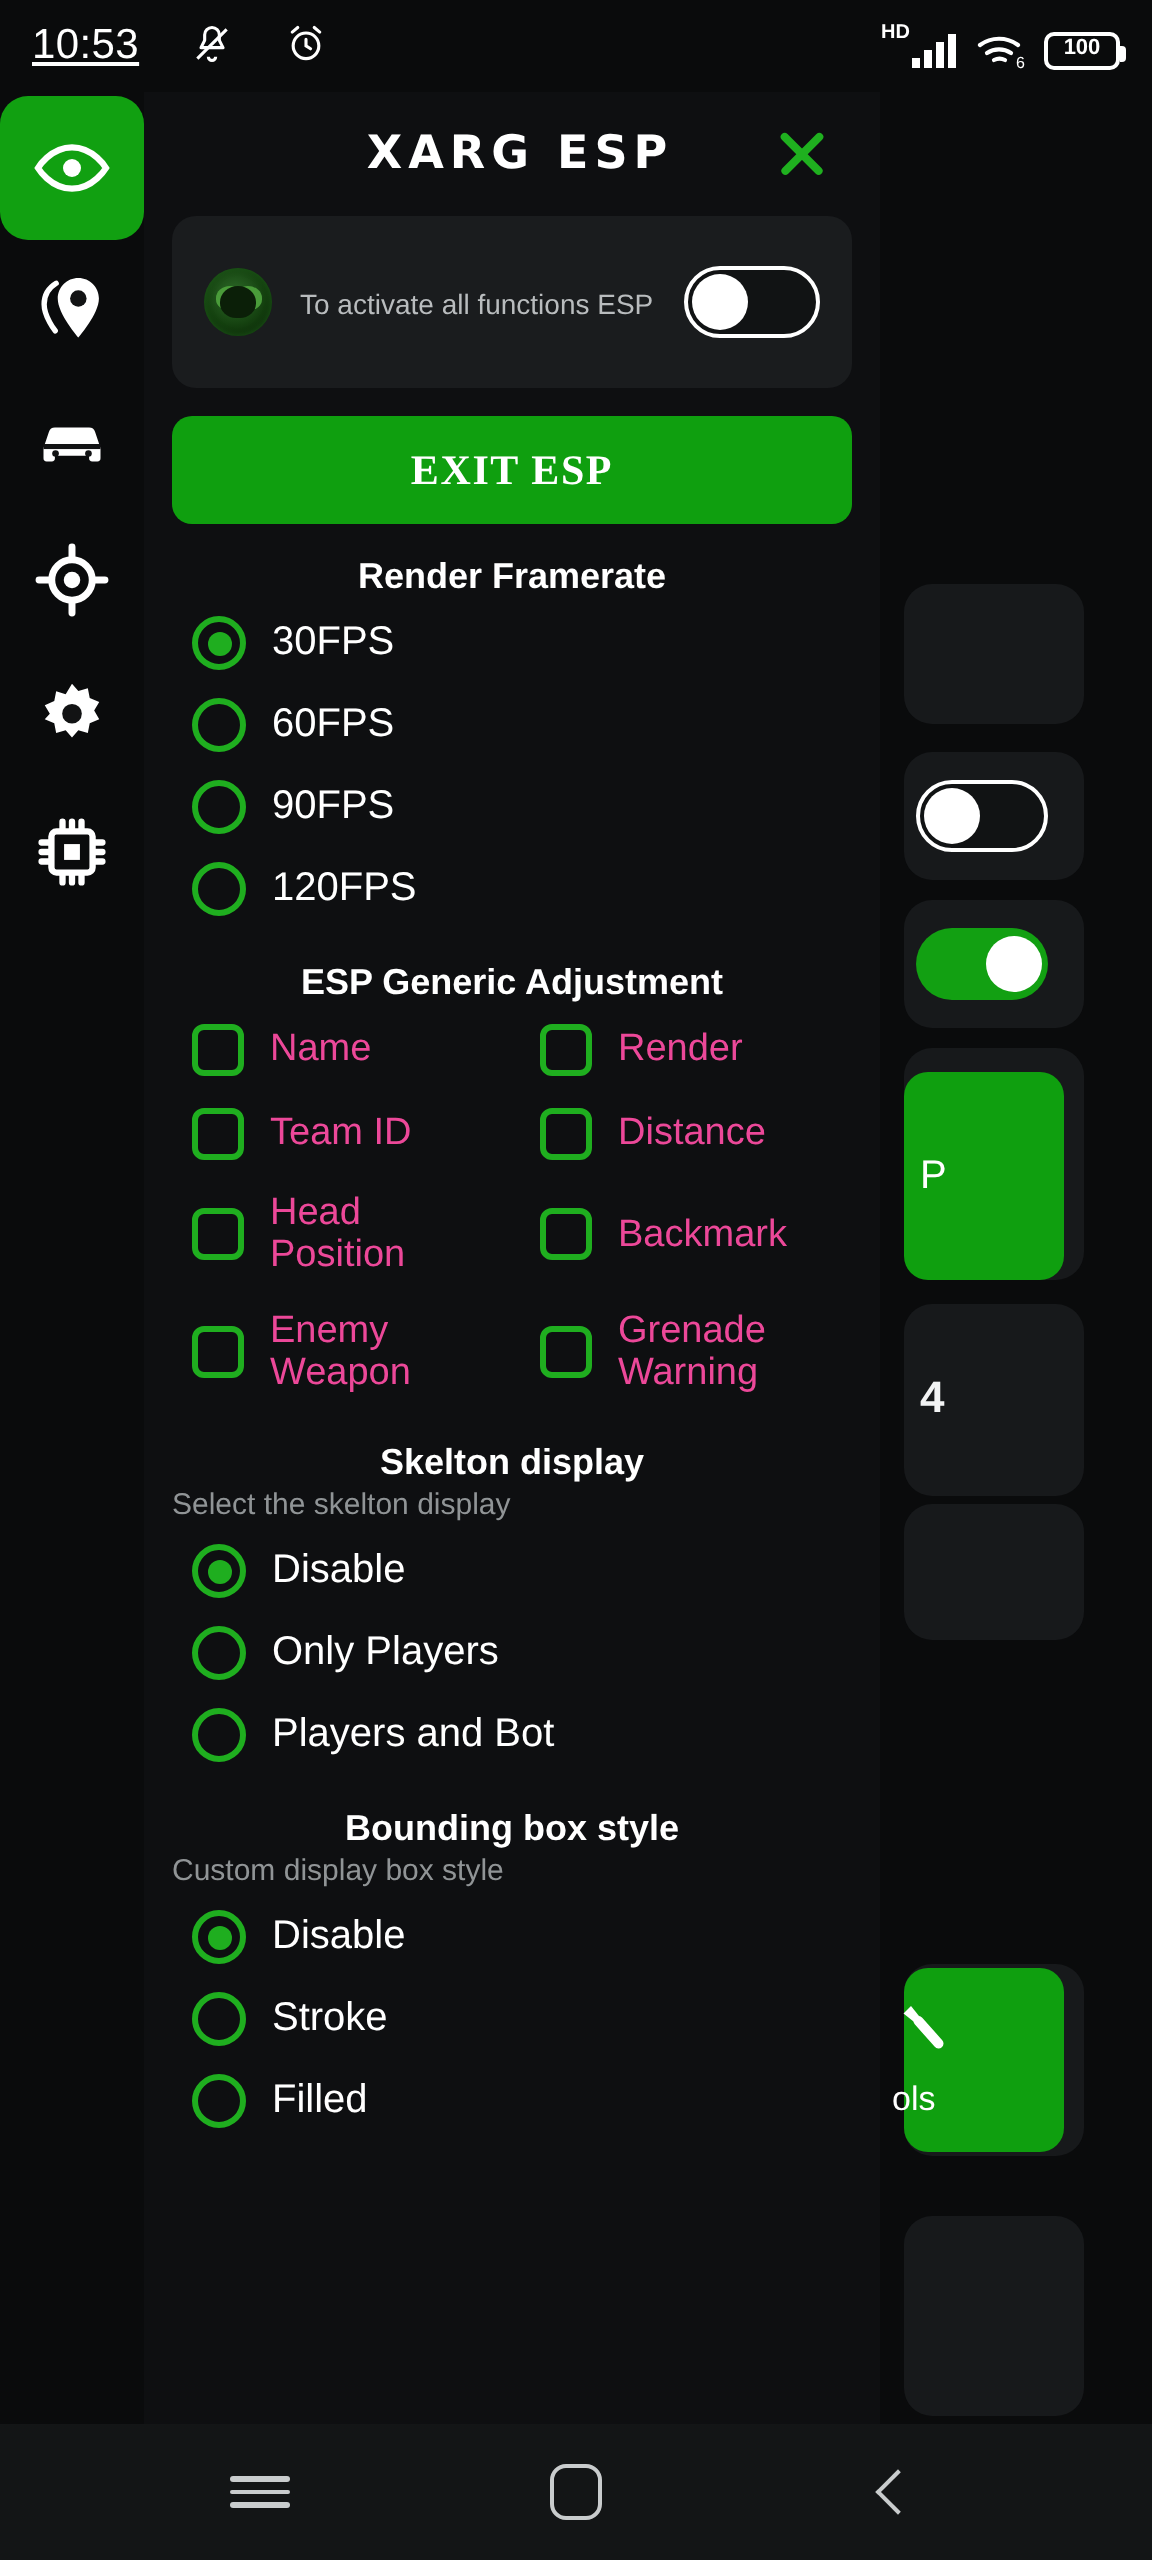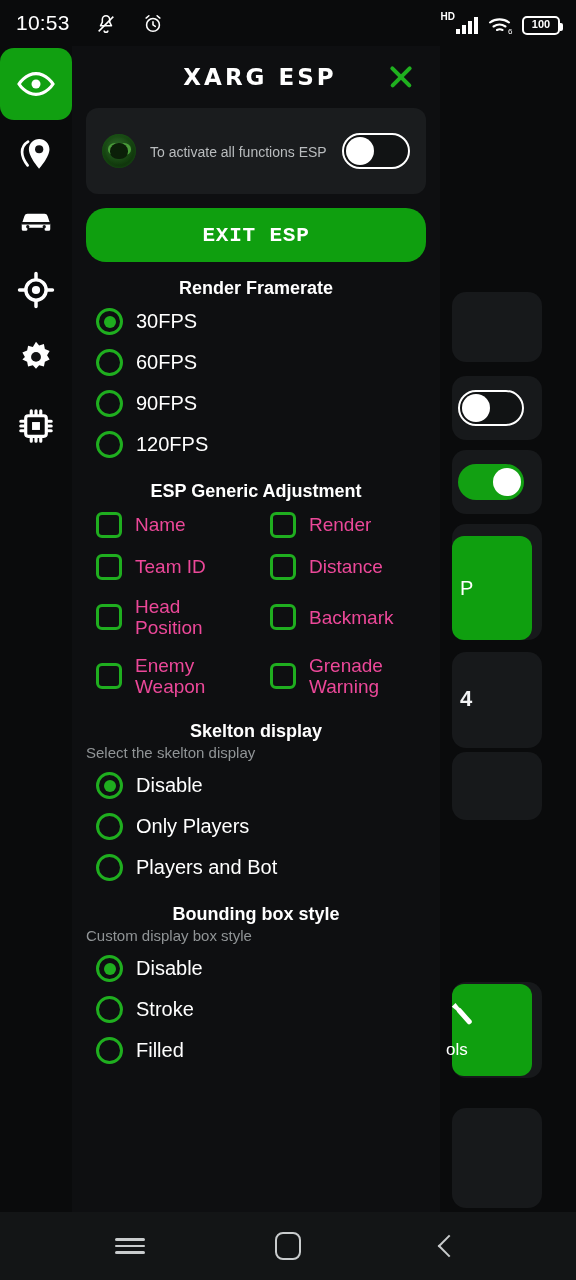--- a/index.html
+++ b/index.html
@@ -32,21 +32,21 @@
   .bg-wrench {
     position:absolute; width:30px; height:30px;
   }
 
   
   #status-bar {
     position:absolute; top:0; left:0; width:576px; height:46px;
     display:flex; align-items:center; justify-content:space-between;
     padding:0 16px; background:#0a0b0c; z-index:40;
   }
-  .sb-left { display:flex; align-items:flex-end; gap:25px; }
+  .sb-left { display:flex; align-items:flex-start; gap:25px;text-decoration:underline; }
   .sb-right { display:flex; align-items:flex-end; gap:7px; }
   #sb-time { font-size:21px; font-weight:500; letter-spacing:.2px; color:#fff; }
   .sb-ico { display:block; }
   .hd-wrap { display:flex; align-items:flex-end; }
   .hd-txt { font-size:10px; font-weight:700; line-height:1; margin-bottom:13px; color:#fff; }
   .batt {
     width:38px; height:19px; border:2px solid #fff; border-radius:5px;
     position:relative; display:flex; align-items:flex-start; justify-content:center;
   }
   .batt:after { content:""; position:absolute; right:-5px; top:5px; width:3px; height:8px;
@@ -112,22 +112,22 @@
     width:68px; height:36px; border-radius:18px; border:2.5px solid #fff;
     background:#111314; position:relative; flex:0 0 68px; cursor:pointer;
   }
   .switch .knob {
     position:absolute; width:28px; height:28px; border-radius:50%; background:#fff;
     top:50%; transform:translateY(-50%); left:2px;
   }
 
   .exit-btn {
     margin-top:14px; width:100%; height:54px; background:#0f9f0f; border:none;
-    border-radius:20px; color:#fff; font-size:21px; font-weight:700;
-    letter-spacing:.8px; cursor:pointer; font-family:Liberation Mono, monospace;
+    border-radius:10px; color:#fff; font-size:21px; font-weight:700;
+    letter-spacing:.8px; cursor:pointer; font-family:Liberation Serif, serif;
   }
 
   .sec { margin-top:16px; }
   .sec-title { font-size:18px; font-weight:600; color:#fff; margin-bottom:2px;text-align:center; }
   .sec-sub { font-size:15px; color:#909496; margin-bottom:4px; }
 
   .radio-row {
     display:flex; align-items:center; gap:13px; padding:7px 0 7px 10px; cursor:pointer;
   }
   .radio {

